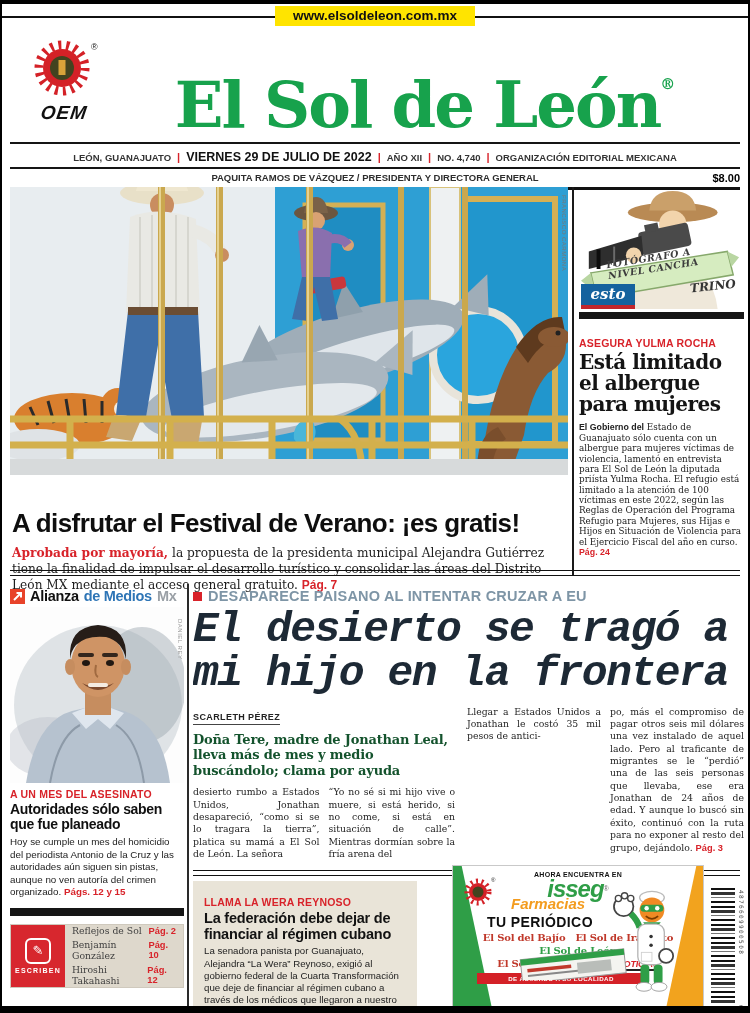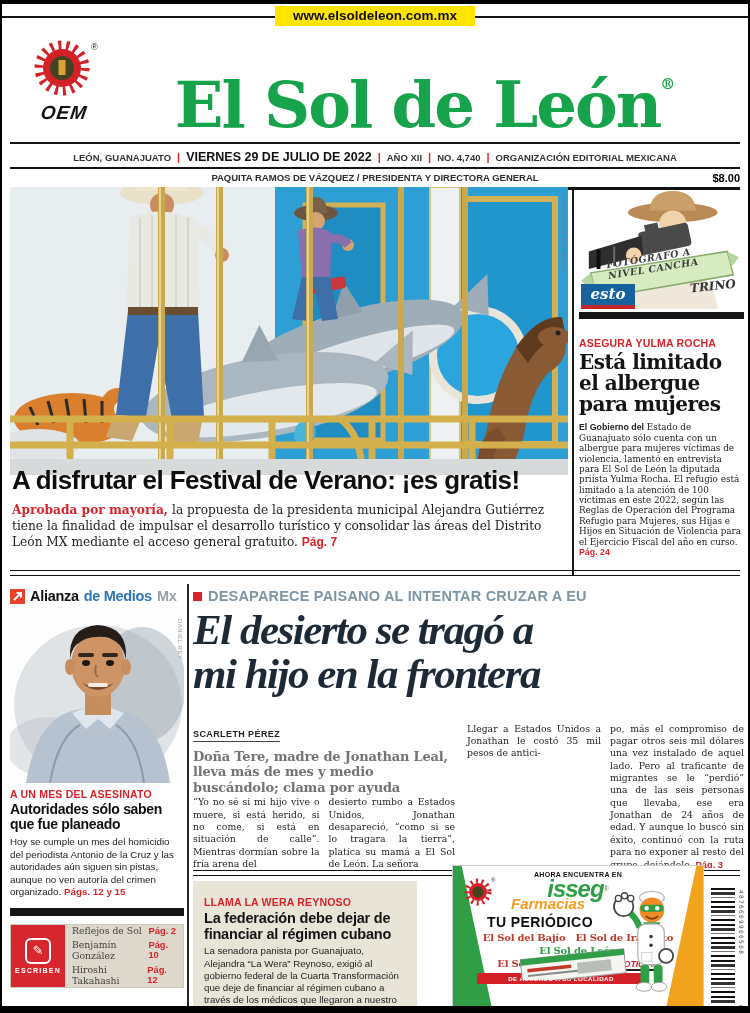--- a/index.html
+++ b/index.html
@@ -55,21 +55,21 @@
     text-align:center;padding:1px 0 2px;border-bottom:4px solid #c2262c;}
   .col-black-bar{height:7px;background:#151515;margin-top:3px;}
   .kicker{color:var(--red);font-weight:bold;font-size:10.5px;letter-spacing:.2px;}
   .albergue{margin-top:18px;}
   .albergue h2{font-family:"DejaVu Serif",serif;font-size:20px;line-height:1.04;
     margin:3px 0 8px;color:#141414;letter-spacing:-.5px;font-weight:bold;}
   .serif-body{font-family:"DejaVu Serif",serif;font-size:8.8px;line-height:1.18;color:#222;text-align:left;}
   .lead-in{font-weight:bold;font-family:"Liberation Sans",sans-serif;}
   .pageref{color:var(--red);font-weight:bold;font-family:"Liberation Sans",sans-serif;}
   
-  .festival{position:absolute;left:10px;top:461px;width:556px;}
+  .festival{position:absolute;left:10px;top:504px;width:556px;}
   .festival h1{margin:0 0 7px;font-size:26px;font-weight:bold;letter-spacing:-.6px;color:#0e0e0e;}
   .festival .para{font-family:"DejaVu Serif",serif;font-size:12.2px;line-height:1.3;color:#1d1d1d;}
   .festival .lead-in{color:var(--red);font-family:"DejaVu Serif",serif;}
   .rule-full{position:absolute;left:8px;right:8px;top:566px;height:4px;
     border-top:1.5px solid #111;border-bottom:1.5px solid #111;}
   
   .sidebar{position:absolute;left:8px;top:580px;width:174px;}
   .alianza{display:flex;align-items:center;gap:5px;padding:4px 0 3px;}
   .alz-black{font-weight:bold;font-size:14.5px;color:#111;letter-spacing:-.3px;}
   .alz-blue{font-weight:bold;font-size:14.5px;color:#2e75b6;letter-spacing:-.3px;}
@@ -91,30 +91,30 @@
     justify-content:center;gap:3px;}
   .esc-row{display:flex;justify-content:space-between;align-items:baseline;}
   .esc-name{font-family:"DejaVu Serif",serif;font-size:9.3px;color:#3f3f3f;}
   .esc-page{color:var(--red);font-weight:bold;font-size:9.3px;}
   .vr2{position:absolute;left:185px;top:580px;width:1.5px;height:426px;background:#2a2a2a;}
   
   .main-story{position:absolute;left:191px;top:584px;width:551px;height:280px;overflow:hidden;}
   .ms-kicker{display:flex;align-items:center;gap:6px;}
   .ms-kicker .bullet{width:9px;height:9px;background:var(--red);flex:0 0 auto;}
   .ms-kicker span{color:var(--slate);font-weight:bold;font-size:14.5px;letter-spacing:.2px;}
-  .ms-h1{font-family:Liberation Serif, serif;font-style:italic;font-weight:bold;font-size:43px;
-    line-height:1.03;color:var(--navy);letter-spacing:-1.5px;margin:4px 0 26px;}
+  .ms-h1{font-family:Liberation Mono, monospace;font-style:italic;font-weight:bold;font-size:43px;
+    line-height:1.03;color:var(--navy);letter-spacing:-1.5px;margin:4px 0 9px;}
   .ms-h1 span{display:block;}
   .ms-body{display:flex;gap:12px;}
   .ms-left{width:262px;flex:0 0 auto;}
   .ms-right{flex:1;}
   .byline{font-size:9px;font-weight:bold;color:#222;border-bottom:1.5px solid #444;
     display:inline-block;padding-bottom:2px;margin-bottom:7px;letter-spacing:.4px;}
   .deck{font-family:"DejaVu Serif",serif;font-weight:bold;font-size:13px;line-height:1.22;
-    color:#737373;letter-spacing:-.2px;}
+    color:#14532d;margin-bottom:7px;letter-spacing:-.2px;}
   .cols2{display:flex;gap:9px;}
   .colx{flex:1;font-family:"DejaVu Serif",serif;font-size:9.3px;line-height:1.33;
     text-align:justify;color:#1e1e1e;}
   .colx p{margin:0;}
   .colx p + p{text-indent:9px;}
   .rule-main{position:absolute;left:191px;right:8px;top:866px;height:4px;
     border-top:1.5px solid #111;border-bottom:1.5px solid #111;}
   
   .cuba-box{position:absolute;left:191px;top:877px;width:224px;height:129px;
     background:var(--beige);padding:15px 11px;box-sizing:border-box;}
@@ -399,22 +399,22 @@
     </div>
     <div class="ms-h1">
       <span>El desierto se tragó a</span>
       <span>mi hijo en la frontera</span>
     </div>
     <div class="ms-body">
       <div class="ms-left">
         <div class="byline">SCARLETH PÉREZ</div>
         <div class="deck">Doña Tere, madre de Jonathan Leal, lleva más de mes y medio buscándolo; clama por ayuda</div>
         <div class="cols2">
+          <div class="colx">desierto rumbo a Estados Unidos, Jonathan desapareció, “como si se lo tragara la tierra”, platica su mamá a El Sol de León. La señora</div>
           <div class="colx">“Yo no sé si mi hijo vive o muere, si está herido, si no come, si está en situación de calle”. Mientras dormían sobre la fría arena del</div>
-          <div class="colx">desierto rumbo a Estados Unidos, Jonathan desapareció, “como si se lo tragara la tierra”, platica su mamá a El Sol de León. La señora</div>
         </div>
       </div>
       <div class="ms-right">
         <div class="cols2">
           <div class="colx">
             <p>Llegar a Estados Unidos a Jonathan le costó 35 mil pesos de antici-</p>
           </div>
           <div class="colx">
             <span>po, más el compromiso de pagar otros seis mil dólares una vez instalado de aquel lado. Pero al traficante de migrantes se le “perdió” una de las seis personas que llevaba, ese era Jonathan de 24 años de edad. Y aunque lo buscó sin éxito, continuó con la ruta para no exponer al resto del grupo, dejándolo. </span><span class="pageref">Pág. 3</span>
           </div>

